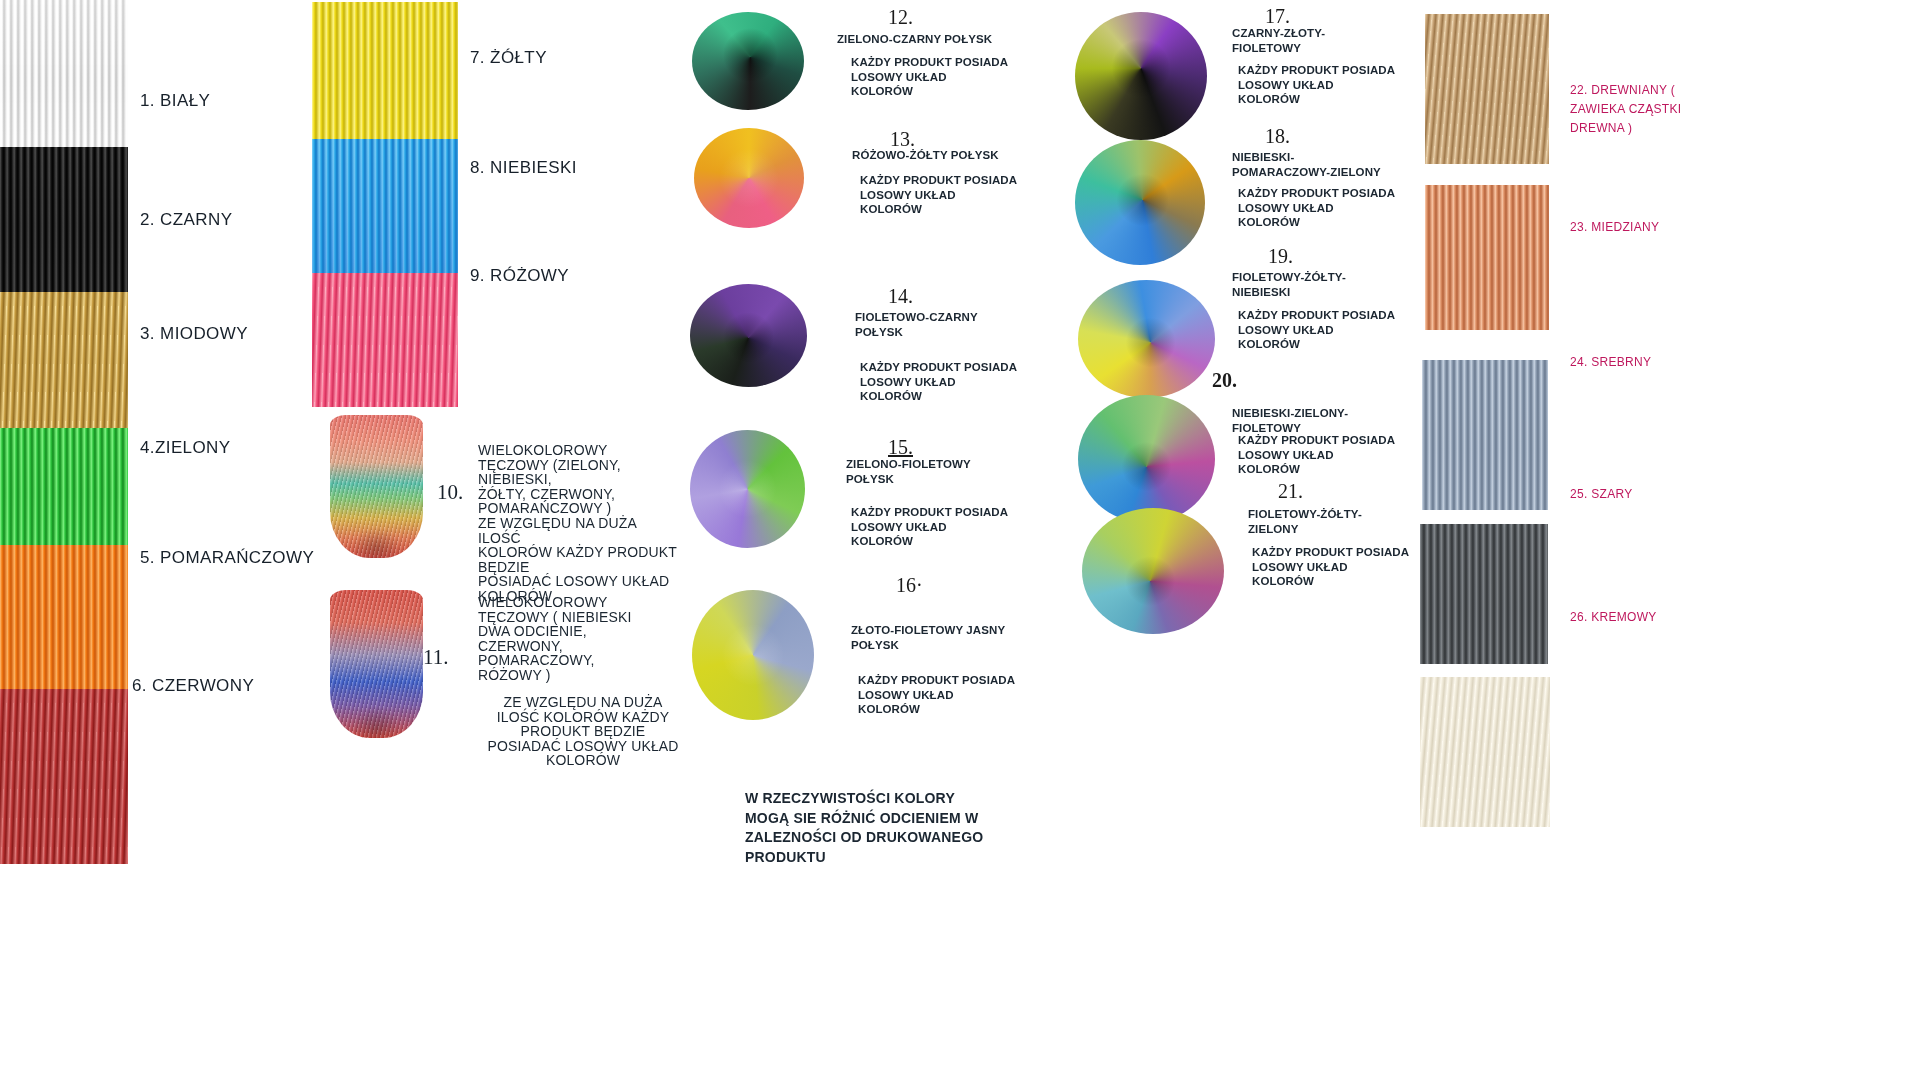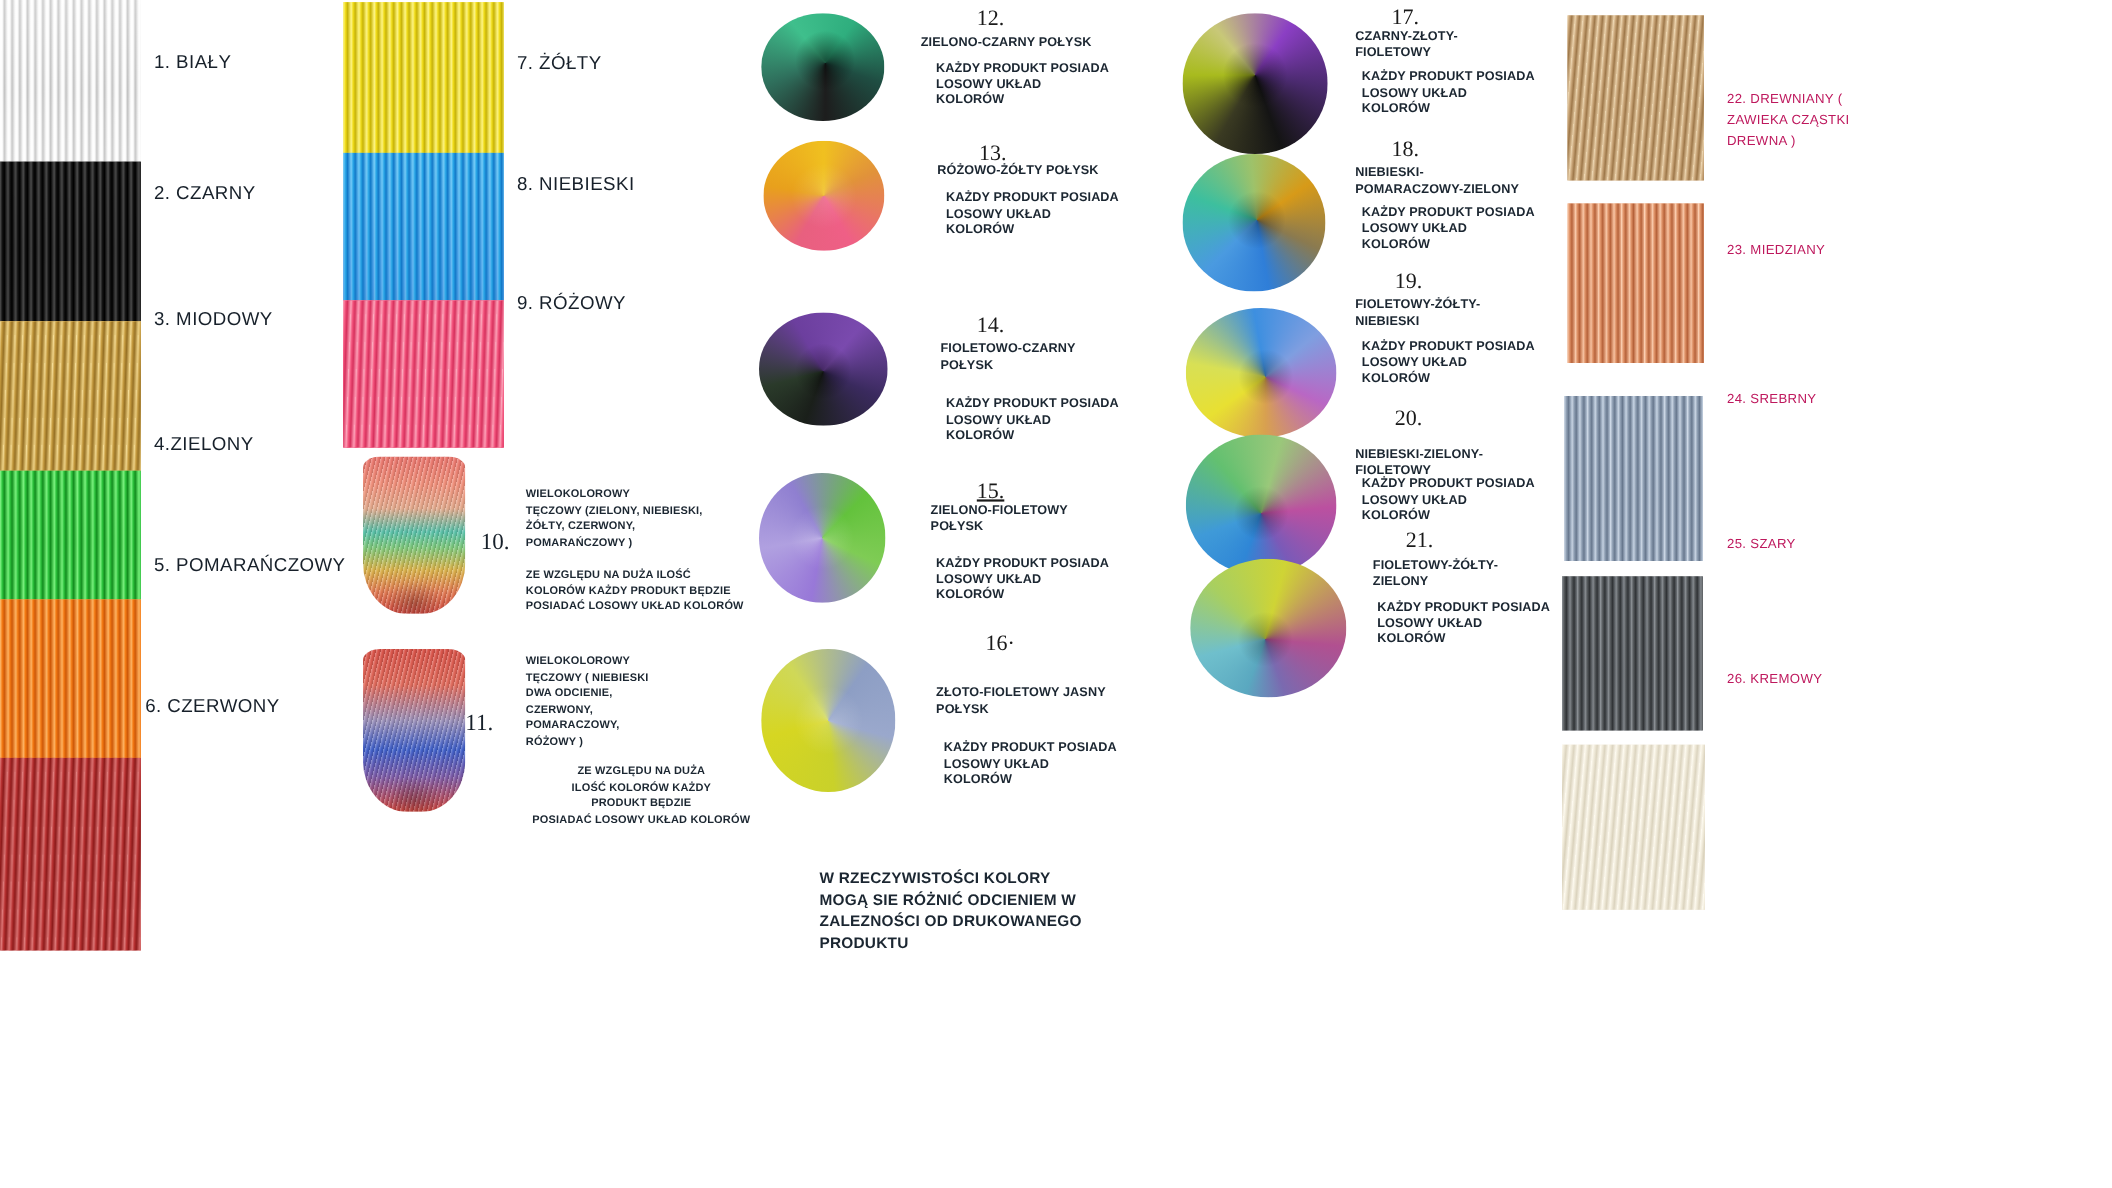--- a/index.html
+++ b/index.html
@@ -8,38 +8,38 @@
     background:#ffffff;
     font-family:"Liberation Sans", sans-serif;
     color:#17202a;
     overflow:hidden;
     position:relative;
   }
 
   
   #col1{position:absolute;left:0;top:0;width:128px;height:864px;}
   .sw1{position:absolute;left:0;width:128px;overflow:hidden;}
-  .lbl1{position:absolute;font-size:17px;letter-spacing:.4px;color:#17202a;white-space:nowrap;}
+  .lbl1{position:absolute;font-size:17px;letter-spacing:.4px;color:#17202a;white-space:nowrap;margin-top:44px;}
 
   
   .coil{
     background-repeat:repeat;
     background-size:7px 100%, 100% 100%;
   }
 
   
   #col2{position:absolute;left:312px;top:0;}
   .sw2{position:absolute;left:0;width:146px;overflow:hidden;}
   .lbl2{position:absolute;font-size:17px;letter-spacing:.4px;white-space:nowrap;}
 
   
   .vase{position:absolute;overflow:hidden;}
   .vasenum{position:absolute;font-size:21px;font-family:"Liberation Serif",serif;}
-  .vasetxt{position:absolute;font-size:10px;line-height:14.6px;letter-spacing:.15px;
-           font-weight:bold;color:#1b2631;white-space:pre-line;}
+  .vasetxt{position:absolute;font-size:14px;line-height:14.6px;letter-spacing:.15px;
+           font-weight:normal;color:#1b2631;white-space:pre-line;}
 
   
   .sphere{position:absolute;border-radius:50%;}
   .sph-num{position:absolute;font-size:20px;font-family:"Liberation Serif",serif;color:#1a1a1a;}
   .sph-name{position:absolute;font-size:11.5px;line-height:14.5px;font-weight:bold;
             color:#1b2631;letter-spacing:.1px;white-space:pre-line;}
   .sph-note{position:absolute;font-size:11.5px;line-height:14.5px;font-weight:bold;
             color:#1b2631;letter-spacing:.1px;white-space:pre-line;}
 
   .disclaimer{position:absolute;font-size:14px;line-height:19.5px;font-weight:bold;
@@ -218,21 +218,21 @@
 <div class="sph-name" style="left:1232px;top:270px;width:200px;">FIOLETOWY-ŻÓŁTY-
 NIEBIESKI</div>
 <div class="sph-note" style="left:1238px;top:308px;width:200px;">KAŻDY PRODUKT POSIADA
 LOSOWY UKŁAD
 KOLORÓW</div>
 
 <div class="sphere" style="left:1078px;top:395px;width:137px;height:128px;
      background:
        radial-gradient(circle at 50% 56%, rgba(0,0,0,.3) 0%, rgba(0,0,0,0) 25%),
        conic-gradient(from 200deg at 50% 56%, #2f86d6 0deg, #3f9ad8 50deg, #63c070 120deg, #9ac87a 175deg, #bb50a0 245deg, #7a5ab8 310deg, #2f86d6 360deg);"></div>
-<span class="sph-num" style="left:1268px;top:369px;">20.</span>
+<span class="sph-num" style="left:1212px;top:369px;font-weight:bold;">20.</span>
 <div class="sph-name" style="left:1232px;top:394px;width:200px;margin-top:12px;">NIEBIESKI-ZIELONY-
 FIOLETOWY</div>
 <div class="sph-note" style="left:1238px;top:433px;width:200px;">KAŻDY PRODUKT POSIADA
 LOSOWY UKŁAD
 KOLORÓW</div>
 
 <div class="sphere" style="left:1082px;top:508px;width:142px;height:126px;
      background:
        radial-gradient(circle at 48% 58%, rgba(0,0,0,.28) 0%, rgba(0,0,0,0) 24%),
        conic-gradient(from 200deg at 48% 58%, #5aa8c0 0deg, #6fbfcc 55deg, #a8cf60 115deg, #cfd435 175deg, #b15090 255deg, #7a6ab0 320deg, #5aa8c0 360deg);"></div>

